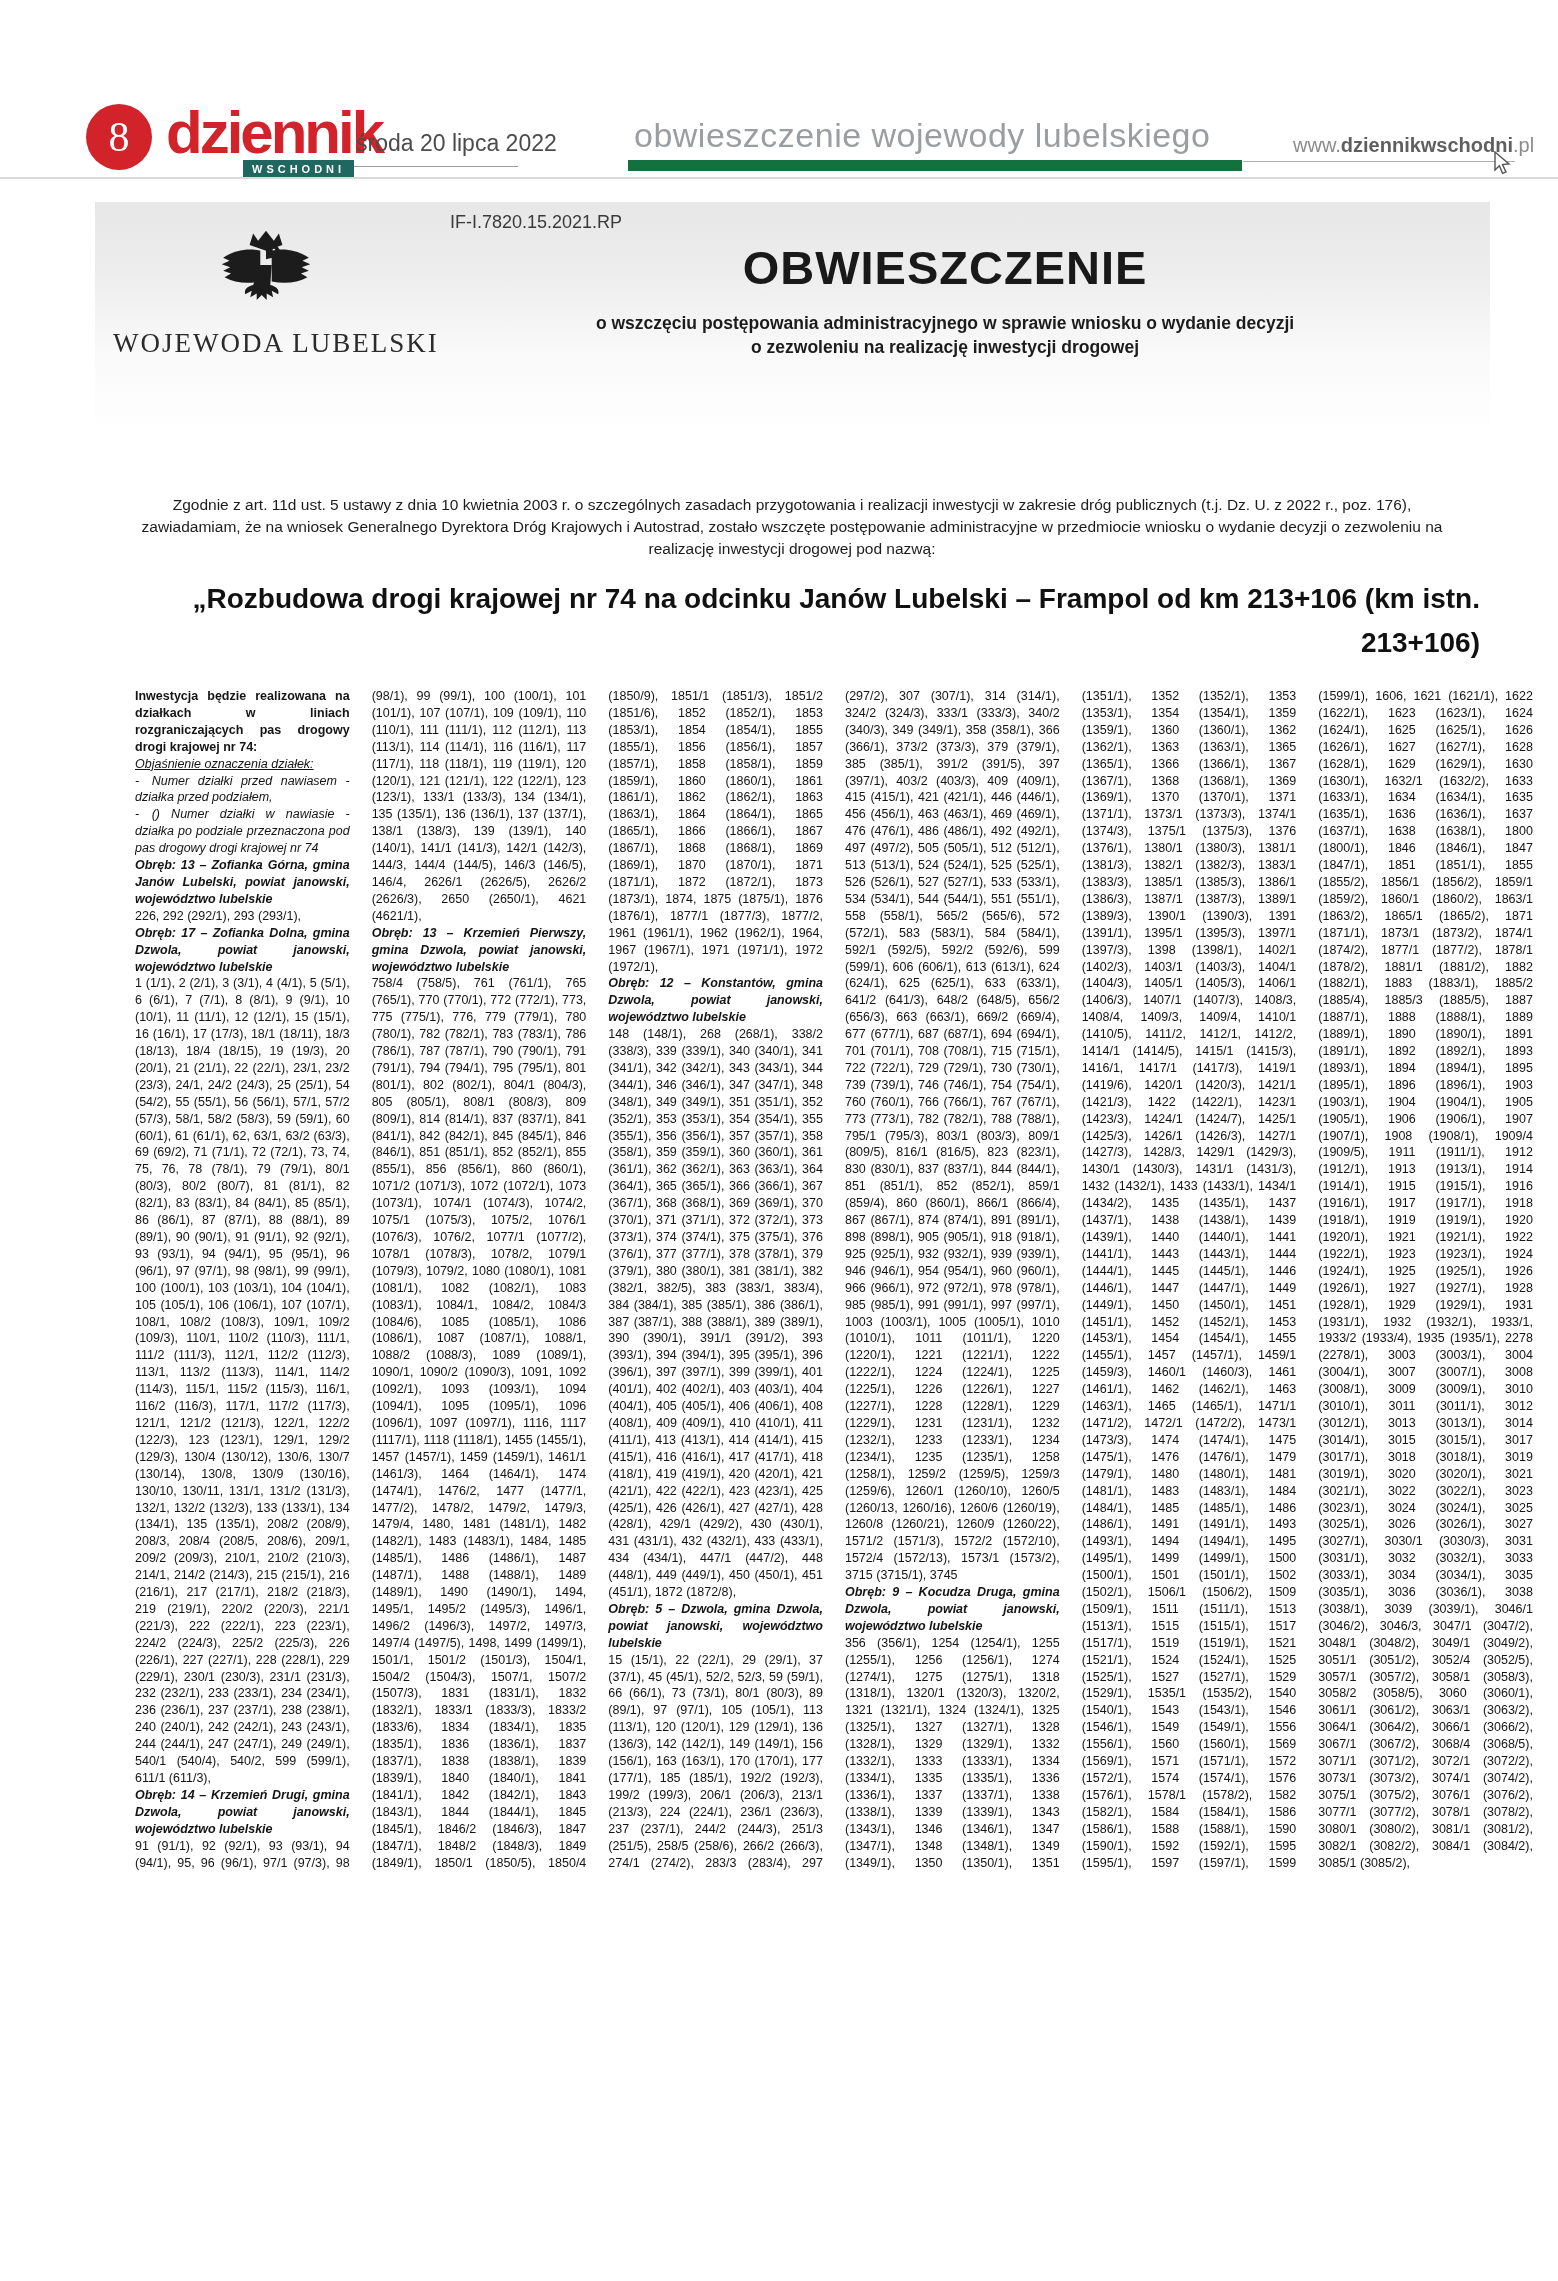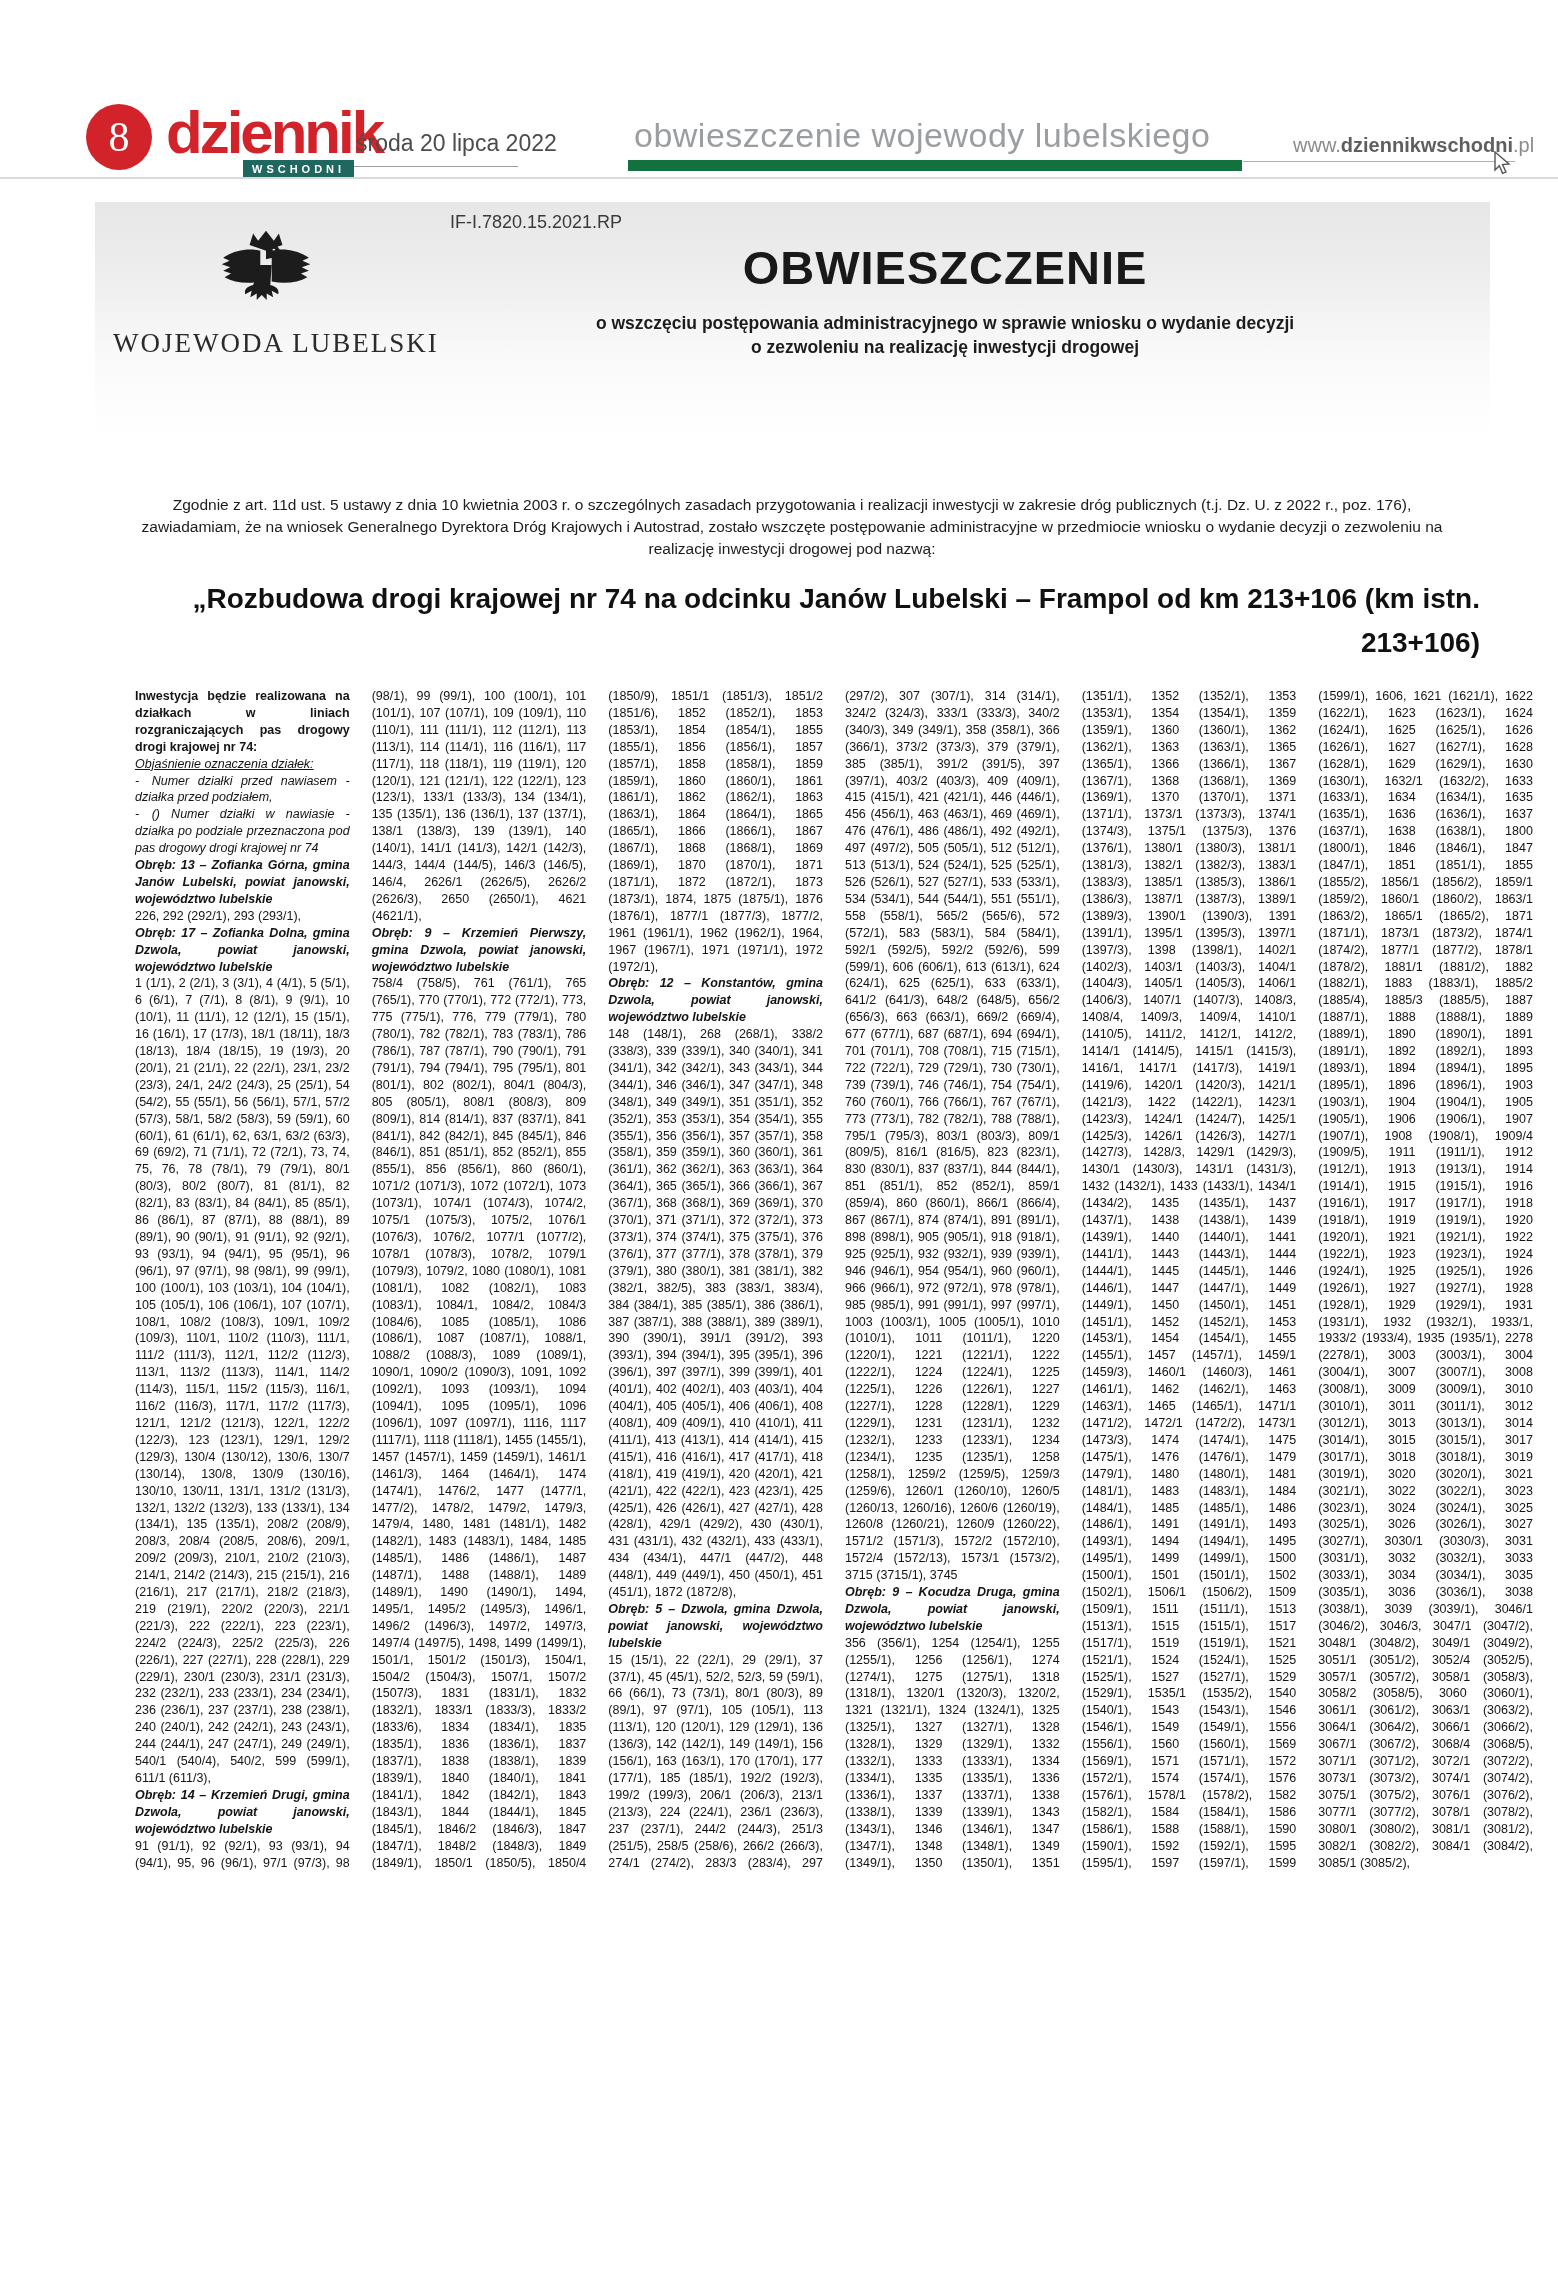--- a/index.html
+++ b/index.html
@@ -135,21 +135,21 @@
         <p class="blk bold">Inwestycja będzie realizowana na działkach w liniach rozgraniczających pas drogowy drogi krajowej nr 74:</p>
         <p class="blk italic-underline">Objaśnienie oznaczenia działek:</p>
         <p class="blk italic">- Numer działki przed nawiasem - działka przed podziałem,</p>
         <p class="blk italic">- () Numer działki w nawiasie - działka po podziale przeznaczona pod pas drogowy drogi krajowej nr 74</p>
         <p class="blk bold-italic">Obręb: 13 – Zofianka Górna, gmina Janów Lubelski, powiat janowski, województwo lubelskie</p>
         <p class="blk normal">226, 292 (292/1), 293 (293/1),</p>
         <p class="blk bold-italic">Obręb: 17 – Zofianka Dolna, gmina Dzwola, powiat janowski, województwo lubelskie</p>
         <p class="blk normal">1 (1/1), 2 (2/1), 3 (3/1), 4 (4/1), 5 (5/1), 6 (6/1), 7 (7/1), 8 (8/1), 9 (9/1), 10 (10/1), 11 (11/1), 12 (12/1), 15 (15/1), 16 (16/1), 17 (17/3), 18/1 (18/11), 18/3 (18/13), 18/4 (18/15), 19 (19/3), 20 (20/1), 21 (21/1), 22 (22/1), 23/1, 23/2 (23/3), 24/1, 24/2 (24/3), 25 (25/1), 54 (54/2), 55 (55/1), 56 (56/1), 57/1, 57/2 (57/3), 58/1, 58/2 (58/3), 59 (59/1), 60 (60/1), 61 (61/1), 62, 63/1, 63/2 (63/3), 69 (69/2), 71 (71/1), 72 (72/1), 73, 74, 75, 76, 78 (78/1), 79 (79/1), 80/1 (80/3), 80/2 (80/7), 81 (81/1), 82 (82/1), 83 (83/1), 84 (84/1), 85 (85/1), 86 (86/1), 87 (87/1), 88 (88/1), 89 (89/1), 90 (90/1), 91 (91/1), 92 (92/1), 93 (93/1), 94 (94/1), 95 (95/1), 96 (96/1), 97 (97/1), 98 (98/1), 99 (99/1), 100 (100/1), 103 (103/1), 104 (104/1), 105 (105/1), 106 (106/1), 107 (107/1), 108/1, 108/2 (108/3), 109/1, 109/2 (109/3), 110/1, 110/2 (110/3), 111/1, 111/2 (111/3), 112/1, 112/2 (112/3), 113/1, 113/2 (113/3), 114/1, 114/2 (114/3), 115/1, 115/2 (115/3), 116/1, 116/2 (116/3), 117/1, 117/2 (117/3), 121/1, 121/2 (121/3), 122/1, 122/2 (122/3), 123 (123/1), 129/1, 129/2 (129/3), 130/4 (130/12), 130/6, 130/7 (130/14), 130/8, 130/9 (130/16), 130/10, 130/11, 131/1, 131/2 (131/3), 132/1, 132/2 (132/3), 133 (133/1), 134 (134/1), 135 (135/1), 208/2 (208/9), 208/3, 208/4 (208/5, 208/6), 209/1, 209/2 (209/3), 210/1, 210/2 (210/3), 214/1, 214/2 (214/3), 215 (215/1), 216 (216/1), 217 (217/1), 218/2 (218/3), 219 (219/1), 220/2 (220/3), 221/1 (221/3), 222 (222/1), 223 (223/1), 224/2 (224/3), 225/2 (225/3), 226 (226/1), 227 (227/1), 228 (228/1), 229 (229/1), 230/1 (230/3), 231/1 (231/3), 232 (232/1), 233 (233/1), 234 (234/1), 236 (236/1), 237 (237/1), 238 (238/1), 240 (240/1), 242 (242/1), 243 (243/1), 244 (244/1), 247 (247/1), 249 (249/1), 540/1 (540/4), 540/2, 599 (599/1), 611/1 (611/3),</p>
         <p class="blk bold-italic">Obręb: 14 – Krzemień Drugi, gmina Dzwola, powiat janowski, województwo lubelskie</p>
         <p class="blk normal">91 (91/1), 92 (92/1), 93 (93/1), 94 (94/1), 95, 96 (96/1), 97/1 (97/3), 98 (98/1), 99 (99/1), 100 (100/1), 101 (101/1), 107 (107/1), 109 (109/1), 110 (110/1), 111 (111/1), 112 (112/1), 113 (113/1), 114 (114/1), 116 (116/1), 117 (117/1), 118 (118/1), 119 (119/1), 120 (120/1), 121 (121/1), 122 (122/1), 123 (123/1), 133/1 (133/3), 134 (134/1), 135 (135/1), 136 (136/1), 137 (137/1), 138/1 (138/3), 139 (139/1), 140 (140/1), 141/1 (141/3), 142/1 (142/3), 144/3, 144/4 (144/5), 146/3 (146/5), 146/4, 2626/1 (2626/5), 2626/2 (2626/3), 2650 (2650/1), 4621 (4621/1),</p>
-        <p class="blk bold-italic">Obręb: 9 – Krzemień Pierwszy, gmina Dzwola, powiat janowski, województwo lubelskie</p>
+        <p class="blk bold-italic">Obręb: 13 – Krzemień Pierwszy, gmina Dzwola, powiat janowski, województwo lubelskie</p>
         <p class="blk normal">758/4 (758/5), 761 (761/1), 765 (765/1), 770 (770/1), 772 (772/1), 773, 775 (775/1), 776, 779 (779/1), 780 (780/1), 782 (782/1), 783 (783/1), 786 (786/1), 787 (787/1), 790 (790/1), 791 (791/1), 794 (794/1), 795 (795/1), 801 (801/1), 802 (802/1), 804/1 (804/3), 805 (805/1), 808/1 (808/3), 809 (809/1), 814 (814/1), 837 (837/1), 841 (841/1), 842 (842/1), 845 (845/1), 846 (846/1), 851 (851/1), 852 (852/1), 855 (855/1), 856 (856/1), 860 (860/1), 1071/2 (1071/3), 1072 (1072/1), 1073 (1073/1), 1074/1 (1074/3), 1074/2, 1075/1 (1075/3), 1075/2, 1076/1 (1076/3), 1076/2, 1077/1 (1077/2), 1078/1 (1078/3), 1078/2, 1079/1 (1079/3), 1079/2, 1080 (1080/1), 1081 (1081/1), 1082 (1082/1), 1083 (1083/1), 1084/1, 1084/2, 1084/3 (1084/6), 1085 (1085/1), 1086 (1086/1), 1087 (1087/1), 1088/1, 1088/2 (1088/3), 1089 (1089/1), 1090/1, 1090/2 (1090/3), 1091, 1092 (1092/1), 1093 (1093/1), 1094 (1094/1), 1095 (1095/1), 1096 (1096/1), 1097 (1097/1), 1116, 1117 (1117/1), 1118 (1118/1), 1455 (1455/1), 1457 (1457/1), 1459 (1459/1), 1461/1 (1461/3), 1464 (1464/1), 1474 (1474/1), 1476/2, 1477 (1477/1, 1477/2), 1478/2, 1479/2, 1479/3, 1479/4, 1480, 1481 (1481/1), 1482 (1482/1), 1483 (1483/1), 1484, 1485 (1485/1), 1486 (1486/1), 1487 (1487/1), 1488 (1488/1), 1489 (1489/1), 1490 (1490/1), 1494, 1495/1, 1495/2 (1495/3), 1496/1, 1496/2 (1496/3), 1497/2, 1497/3, 1497/4 (1497/5), 1498, 1499 (1499/1), 1501/1, 1501/2 (1501/3), 1504/1, 1504/2 (1504/3), 1507/1, 1507/2 (1507/3), 1831 (1831/1), 1832 (1832/1), 1833/1 (1833/3), 1833/2 (1833/6), 1834 (1834/1), 1835 (1835/1), 1836 (1836/1), 1837 (1837/1), 1838 (1838/1), 1839 (1839/1), 1840 (1840/1), 1841 (1841/1), 1842 (1842/1), 1843 (1843/1), 1844 (1844/1), 1845 (1845/1), 1846/2 (1846/3), 1847 (1847/1), 1848/2 (1848/3), 1849 (1849/1), 1850/1 (1850/5), 1850/4 (1850/9), 1851/1 (1851/3), 1851/2 (1851/6), 1852 (1852/1), 1853 (1853/1), 1854 (1854/1), 1855 (1855/1), 1856 (1856/1), 1857 (1857/1), 1858 (1858/1), 1859 (1859/1), 1860 (1860/1), 1861 (1861/1), 1862 (1862/1), 1863 (1863/1), 1864 (1864/1), 1865 (1865/1), 1866 (1866/1), 1867 (1867/1), 1868 (1868/1), 1869 (1869/1), 1870 (1870/1), 1871 (1871/1), 1872 (1872/1), 1873 (1873/1), 1874, 1875 (1875/1), 1876 (1876/1), 1877/1 (1877/3), 1877/2, 1961 (1961/1), 1962 (1962/1), 1964, 1967 (1967/1), 1971 (1971/1), 1972 (1972/1),</p>
         <p class="blk bold-italic">Obręb: 12 – Konstantów, gmina Dzwola, powiat janowski, województwo lubelskie</p>
         <p class="blk normal">148 (148/1), 268 (268/1), 338/2 (338/3), 339 (339/1), 340 (340/1), 341 (341/1), 342 (342/1), 343 (343/1), 344 (344/1), 346 (346/1), 347 (347/1), 348 (348/1), 349 (349/1), 351 (351/1), 352 (352/1), 353 (353/1), 354 (354/1), 355 (355/1), 356 (356/1), 357 (357/1), 358 (358/1), 359 (359/1), 360 (360/1), 361 (361/1), 362 (362/1), 363 (363/1), 364 (364/1), 365 (365/1), 366 (366/1), 367 (367/1), 368 (368/1), 369 (369/1), 370 (370/1), 371 (371/1), 372 (372/1), 373 (373/1), 374 (374/1), 375 (375/1), 376 (376/1), 377 (377/1), 378 (378/1), 379 (379/1), 380 (380/1), 381 (381/1), 382 (382/1, 382/5), 383 (383/1, 383/4), 384 (384/1), 385 (385/1), 386 (386/1), 387 (387/1), 388 (388/1), 389 (389/1), 390 (390/1), 391/1 (391/2), 393 (393/1), 394 (394/1), 395 (395/1), 396 (396/1), 397 (397/1), 399 (399/1), 401 (401/1), 402 (402/1), 403 (403/1), 404 (404/1), 405 (405/1), 406 (406/1), 408 (408/1), 409 (409/1), 410 (410/1), 411 (411/1), 413 (413/1), 414 (414/1), 415 (415/1), 416 (416/1), 417 (417/1), 418 (418/1), 419 (419/1), 420 (420/1), 421 (421/1), 422 (422/1), 423 (423/1), 425 (425/1), 426 (426/1), 427 (427/1), 428 (428/1), 429/1 (429/2), 430 (430/1), 431 (431/1), 432 (432/1), 433 (433/1), 434 (434/1), 447/1 (447/2), 448 (448/1), 449 (449/1), 450 (450/1), 451 (451/1), 1872 (1872/8),</p>
         <p class="blk bold-italic">Obręb: 5 – Dzwola, gmina Dzwola, powiat janowski, województwo lubelskie</p>
         <p class="blk normal">15 (15/1), 22 (22/1), 29 (29/1), 37 (37/1), 45 (45/1), 52/2, 52/3, 59 (59/1), 66 (66/1), 73 (73/1), 80/1 (80/3), 89 (89/1), 97 (97/1), 105 (105/1), 113 (113/1), 120 (120/1), 129 (129/1), 136 (136/3), 142 (142/1), 149 (149/1), 156 (156/1), 163 (163/1), 170 (170/1), 177 (177/1), 185 (185/1), 192/2 (192/3), 199/2 (199/3), 206/1 (206/3), 213/1 (213/3), 224 (224/1), 236/1 (236/3), 237 (237/1), 244/2 (244/3), 251/3 (251/5), 258/5 (258/6), 266/2 (266/3), 274/1 (274/2), 283/3 (283/4), 297 (297/2), 307 (307/1), 314 (314/1), 324/2 (324/3), 333/1 (333/3), 340/2 (340/3), 349 (349/1), 358 (358/1), 366 (366/1), 373/2 (373/3), 379 (379/1), 385 (385/1), 391/2 (391/5), 397 (397/1), 403/2 (403/3), 409 (409/1), 415 (415/1), 421 (421/1), 446 (446/1), 456 (456/1), 463 (463/1), 469 (469/1), 476 (476/1), 486 (486/1), 492 (492/1), 497 (497/2), 505 (505/1), 512 (512/1), 513 (513/1), 524 (524/1), 525 (525/1), 526 (526/1), 527 (527/1), 533 (533/1), 534 (534/1), 544 (544/1), 551 (551/1), 558 (558/1), 565/2 (565/6), 572 (572/1), 583 (583/1), 584 (584/1), 592/1 (592/5), 592/2 (592/6), 599 (599/1), 606 (606/1), 613 (613/1), 624 (624/1), 625 (625/1), 633 (633/1), 641/2 (641/3), 648/2 (648/5), 656/2 (656/3), 663 (663/1), 669/2 (669/4), 677 (677/1), 687 (687/1), 694 (694/1), 701 (701/1), 708 (708/1), 715 (715/1), 722 (722/1), 729 (729/1), 730 (730/1), 739 (739/1), 746 (746/1), 754 (754/1), 760 (760/1), 766 (766/1), 767 (767/1), 773 (773/1), 782 (782/1), 788 (788/1), 795/1 (795/3), 803/1 (803/3), 809/1 (809/5), 816/1 (816/5), 823 (823/1), 830 (830/1), 837 (837/1), 844 (844/1), 851 (851/1), 852 (852/1), 859/1 (859/4), 860 (860/1), 866/1 (866/4), 867 (867/1), 874 (874/1), 891 (891/1), 898 (898/1), 905 (905/1), 918 (918/1), 925 (925/1), 932 (932/1), 939 (939/1), 946 (946/1), 954 (954/1), 960 (960/1), 966 (966/1), 972 (972/1), 978 (978/1), 985 (985/1), 991 (991/1), 997 (997/1), 1003 (1003/1), 1005 (1005/1), 1010 (1010/1), 1011 (1011/1), 1220 (1220/1), 1221 (1221/1), 1222 (1222/1), 1224 (1224/1), 1225 (1225/1), 1226 (1226/1), 1227 (1227/1), 1228 (1228/1), 1229 (1229/1), 1231 (1231/1), 1232 (1232/1), 1233 (1233/1), 1234 (1234/1), 1235 (1235/1), 1258 (1258/1), 1259/2 (1259/5), 1259/3 (1259/6), 1260/1 (1260/10), 1260/5 (1260/13, 1260/16), 1260/6 (1260/19), 1260/8 (1260/21), 1260/9 (1260/22), 1571/2 (1571/3), 1572/2 (1572/10), 1572/4 (1572/13), 1573/1 (1573/2), 3715 (3715/1), 3745</p>
         <p class="blk bold-italic">Obręb: 9 – Kocudza Druga, gmina Dzwola, powiat janowski, województwo lubelskie</p>
         <p class="blk normal">356 (356/1), 1254 (1254/1), 1255 (1255/1), 1256 (1256/1), 1274 (1274/1), 1275 (1275/1), 1318 (1318/1), 1320/1 (1320/3), 1320/2, 1321 (1321/1), 1324 (1324/1), 1325 (1325/1), 1327 (1327/1), 1328 (1328/1), 1329 (1329/1), 1332 (1332/1), 1333 (1333/1), 1334 (1334/1), 1335 (1335/1), 1336 (1336/1), 1337 (1337/1), 1338 (1338/1), 1339 (1339/1), 1343 (1343/1), 1346 (1346/1), 1347 (1347/1), 1348 (1348/1), 1349 (1349/1), 1350 (1350/1), 1351 (1351/1), 1352 (1352/1), 1353 (1353/1), 1354 (1354/1), 1359 (1359/1), 1360 (1360/1), 1362 (1362/1), 1363 (1363/1), 1365 (1365/1), 1366 (1366/1), 1367 (1367/1), 1368 (1368/1), 1369 (1369/1), 1370 (1370/1), 1371 (1371/1), 1373/1 (1373/3), 1374/1 (1374/3), 1375/1 (1375/3), 1376 (1376/1), 1380/1 (1380/3), 1381/1 (1381/3), 1382/1 (1382/3), 1383/1 (1383/3), 1385/1 (1385/3), 1386/1 (1386/3), 1387/1 (1387/3), 1389/1 (1389/3), 1390/1 (1390/3), 1391 (1391/1), 1395/1 (1395/3), 1397/1 (1397/3), 1398 (1398/1), 1402/1 (1402/3), 1403/1 (1403/3), 1404/1 (1404/3), 1405/1 (1405/3), 1406/1 (1406/3), 1407/1 (1407/3), 1408/3, 1408/4, 1409/3, 1409/4, 1410/1 (1410/5), 1411/2, 1412/1, 1412/2, 1414/1 (1414/5), 1415/1 (1415/3), 1416/1, 1417/1 (1417/3), 1419/1 (1419/6), 1420/1 (1420/3), 1421/1 (1421/3), 1422 (1422/1), 1423/1 (1423/3), 1424/1 (1424/7), 1425/1 (1425/3), 1426/1 (1426/3), 1427/1 (1427/3), 1428/3, 1429/1 (1429/3), 1430/1 (1430/3), 1431/1 (1431/3), 1432 (1432/1), 1433 (1433/1), 1434/1 (1434/2), 1435 (1435/1), 1437 (1437/1), 1438 (1438/1), 1439 (1439/1), 1440 (1440/1), 1441 (1441/1), 1443 (1443/1), 1444 (1444/1), 1445 (1445/1), 1446 (1446/1), 1447 (1447/1), 1449 (1449/1), 1450 (1450/1), 1451 (1451/1), 1452 (1452/1), 1453 (1453/1), 1454 (1454/1), 1455 (1455/1), 1457 (1457/1), 1459/1 (1459/3), 1460/1 (1460/3), 1461 (1461/1), 1462 (1462/1), 1463 (1463/1), 1465 (1465/1), 1471/1 (1471/2), 1472/1 (1472/2), 1473/1 (1473/3), 1474 (1474/1), 1475 (1475/1), 1476 (1476/1), 1479 (1479/1), 1480 (1480/1), 1481 (1481/1), 1483 (1483/1), 1484 (1484/1), 1485 (1485/1), 1486 (1486/1), 1491 (1491/1), 1493 (1493/1), 1494 (1494/1), 1495 (1495/1), 1499 (1499/1), 1500 (1500/1), 1501 (1501/1), 1502 (1502/1), 1506/1 (1506/2), 1509 (1509/1), 1511 (1511/1), 1513 (1513/1), 1515 (1515/1), 1517 (1517/1), 1519 (1519/1), 1521 (1521/1), 1524 (1524/1), 1525 (1525/1), 1527 (1527/1), 1529 (1529/1), 1535/1 (1535/2), 1540 (1540/1), 1543 (1543/1), 1546 (1546/1), 1549 (1549/1), 1556 (1556/1), 1560 (1560/1), 1569 (1569/1), 1571 (1571/1), 1572 (1572/1), 1574 (1574/1), 1576 (1576/1), 1578/1 (1578/2), 1582 (1582/1), 1584 (1584/1), 1586 (1586/1), 1588 (1588/1), 1590 (1590/1), 1592 (1592/1), 1595 (1595/1), 1597 (1597/1), 1599 (1599/1), 1606, 1621 (1621/1), 1622 (1622/1), 1623 (1623/1), 1624 (1624/1), 1625 (1625/1), 1626 (1626/1), 1627 (1627/1), 1628 (1628/1), 1629 (1629/1), 1630 (1630/1), 1632/1 (1632/2), 1633 (1633/1), 1634 (1634/1), 1635 (1635/1), 1636 (1636/1), 1637 (1637/1), 1638 (1638/1), 1800 (1800/1), 1846 (1846/1), 1847 (1847/1), 1851 (1851/1), 1855 (1855/2), 1856/1 (1856/2), 1859/1 (1859/2), 1860/1 (1860/2), 1863/1 (1863/2), 1865/1 (1865/2), 1871 (1871/1), 1873/1 (1873/2), 1874/1 (1874/2), 1877/1 (1877/2), 1878/1 (1878/2), 1881/1 (1881/2), 1882 (1882/1), 1883 (1883/1), 1885/2 (1885/4), 1885/3 (1885/5), 1887 (1887/1), 1888 (1888/1), 1889 (1889/1), 1890 (1890/1), 1891 (1891/1), 1892 (1892/1), 1893 (1893/1), 1894 (1894/1), 1895 (1895/1), 1896 (1896/1), 1903 (1903/1), 1904 (1904/1), 1905 (1905/1), 1906 (1906/1), 1907 (1907/1), 1908 (1908/1), 1909/4 (1909/5), 1911 (1911/1), 1912 (1912/1), 1913 (1913/1), 1914 (1914/1), 1915 (1915/1), 1916 (1916/1), 1917 (1917/1), 1918 (1918/1), 1919 (1919/1), 1920 (1920/1), 1921 (1921/1), 1922 (1922/1), 1923 (1923/1), 1924 (1924/1), 1925 (1925/1), 1926 (1926/1), 1927 (1927/1), 1928 (1928/1), 1929 (1929/1), 1931 (1931/1), 1932 (1932/1), 1933/1, 1933/2 (1933/4), 1935 (1935/1), 2278 (2278/1), 3003 (3003/1), 3004 (3004/1), 3007 (3007/1), 3008 (3008/1), 3009 (3009/1), 3010 (3010/1), 3011 (3011/1), 3012 (3012/1), 3013 (3013/1), 3014 (3014/1), 3015 (3015/1), 3017 (3017/1), 3018 (3018/1), 3019 (3019/1), 3020 (3020/1), 3021 (3021/1), 3022 (3022/1), 3023 (3023/1), 3024 (3024/1), 3025 (3025/1), 3026 (3026/1), 3027 (3027/1), 3030/1 (3030/3), 3031 (3031/1), 3032 (3032/1), 3033 (3033/1), 3034 (3034/1), 3035 (3035/1), 3036 (3036/1), 3038 (3038/1), 3039 (3039/1), 3046/1 (3046/2), 3046/3, 3047/1 (3047/2), 3048/1 (3048/2), 3049/1 (3049/2), 3051/1 (3051/2), 3052/4 (3052/5), 3057/1 (3057/2), 3058/1 (3058/3), 3058/2 (3058/5), 3060 (3060/1), 3061/1 (3061/2), 3063/1 (3063/2), 3064/1 (3064/2), 3066/1 (3066/2), 3067/1 (3067/2), 3068/4 (3068/5), 3071/1 (3071/2), 3072/1 (3072/2), 3073/1 (3073/2), 3074/1 (3074/2), 3075/1 (3075/2), 3076/1 (3076/2), 3077/1 (3077/2), 3078/1 (3078/2), 3080/1 (3080/2), 3081/1 (3081/2), 3082/1 (3082/2), 3084/1 (3084/2), 3085/1 (3085/2),</p>
       </div>
   </div>
 

